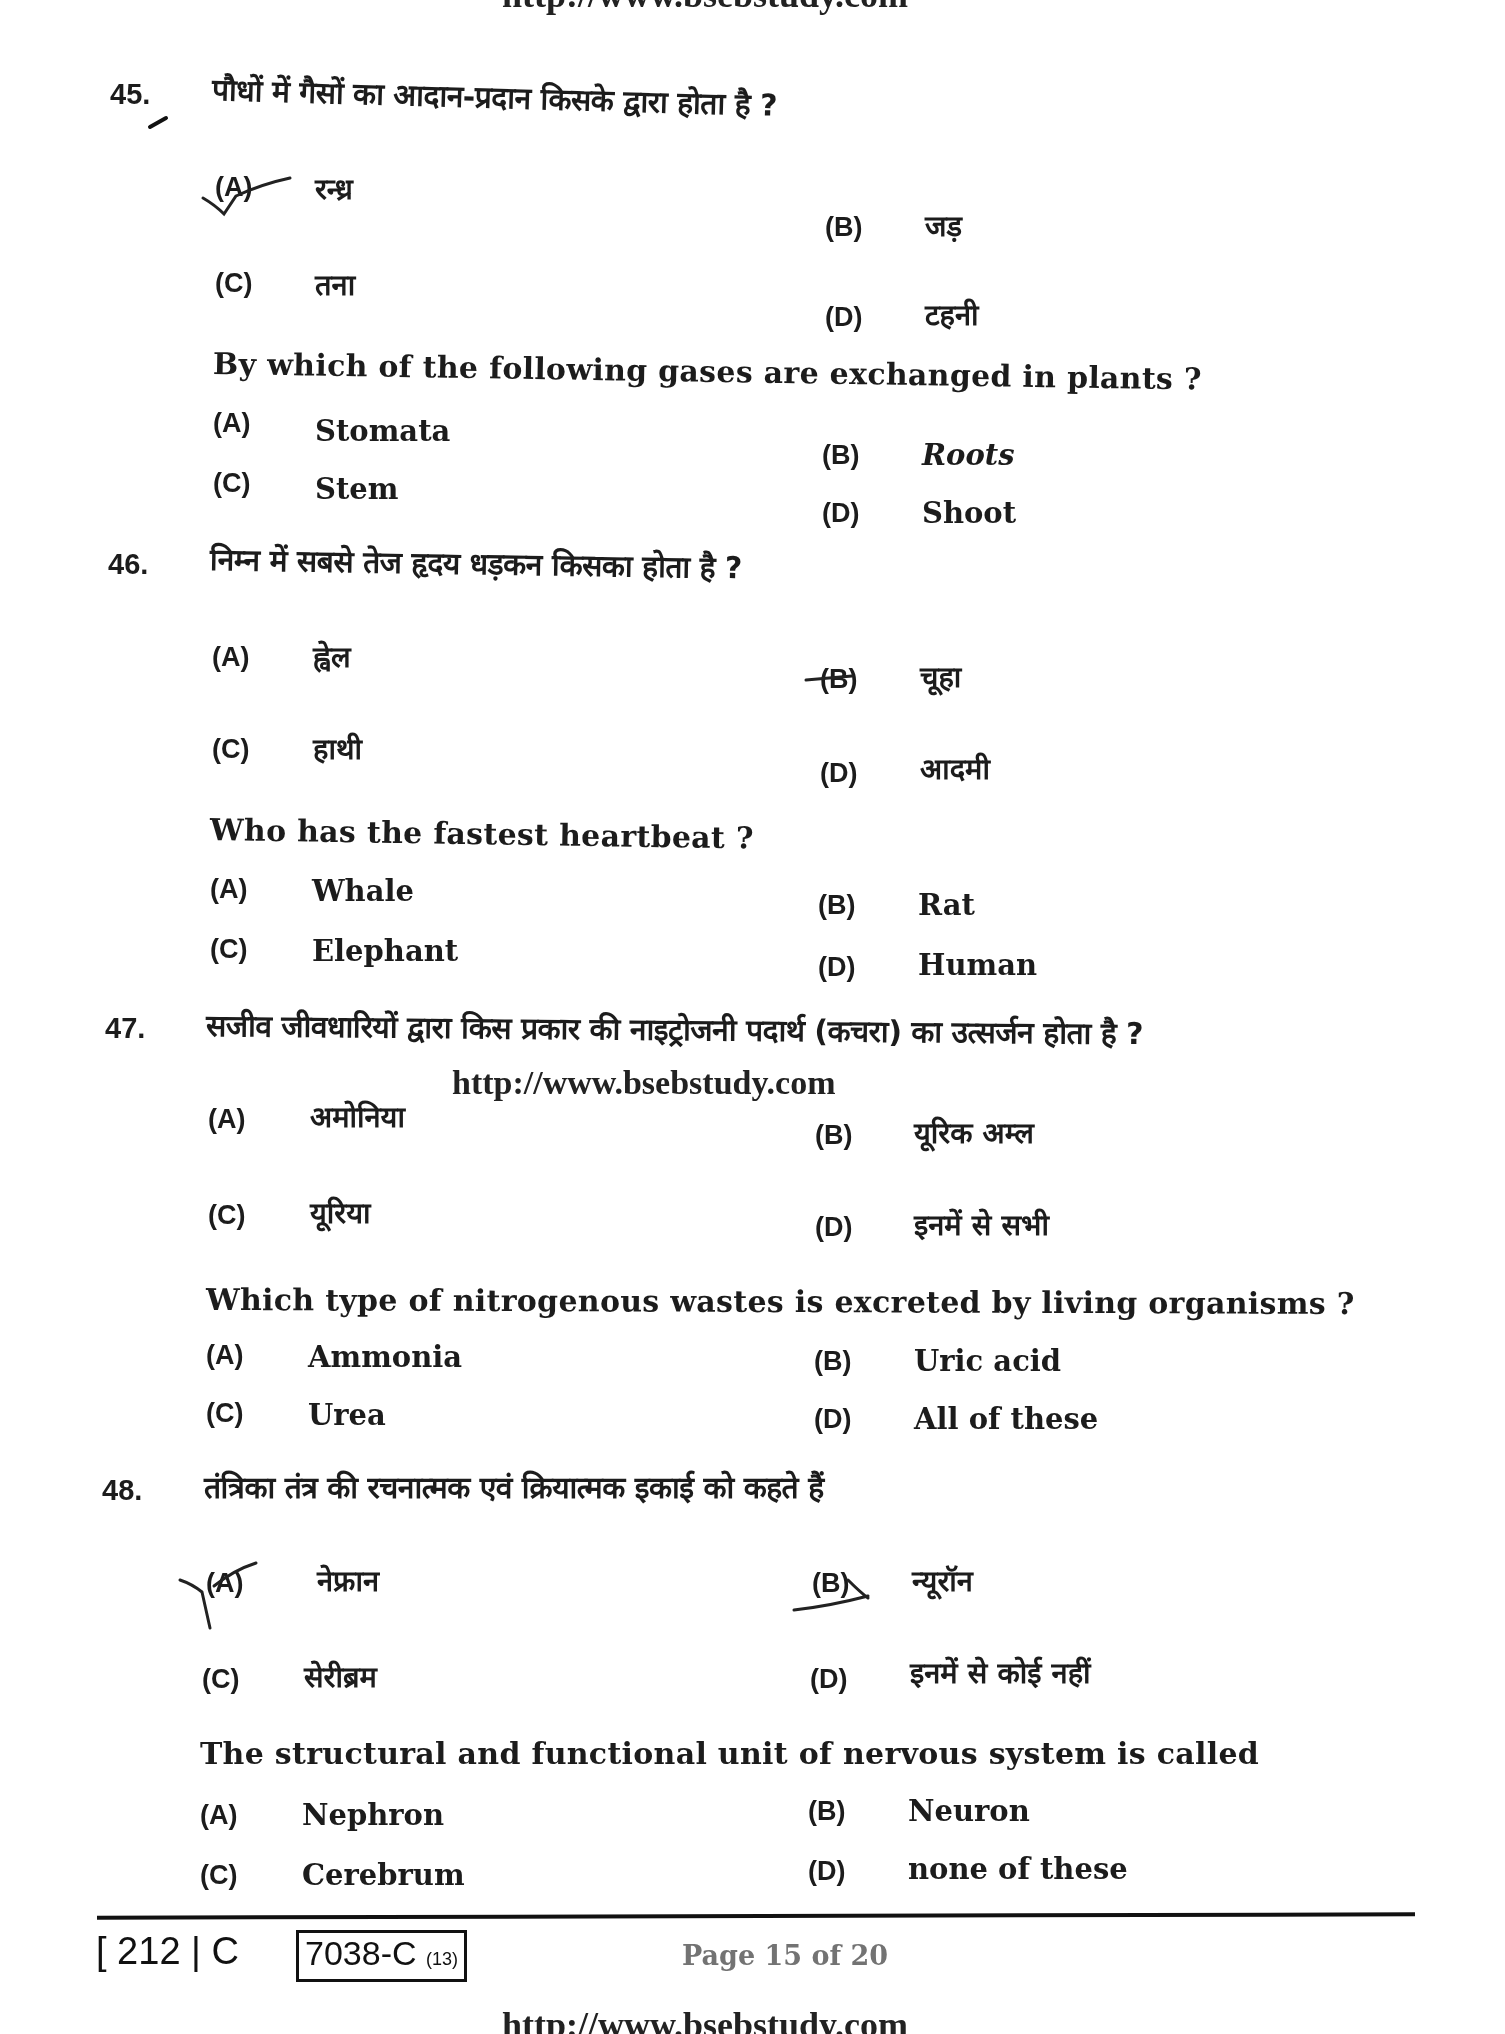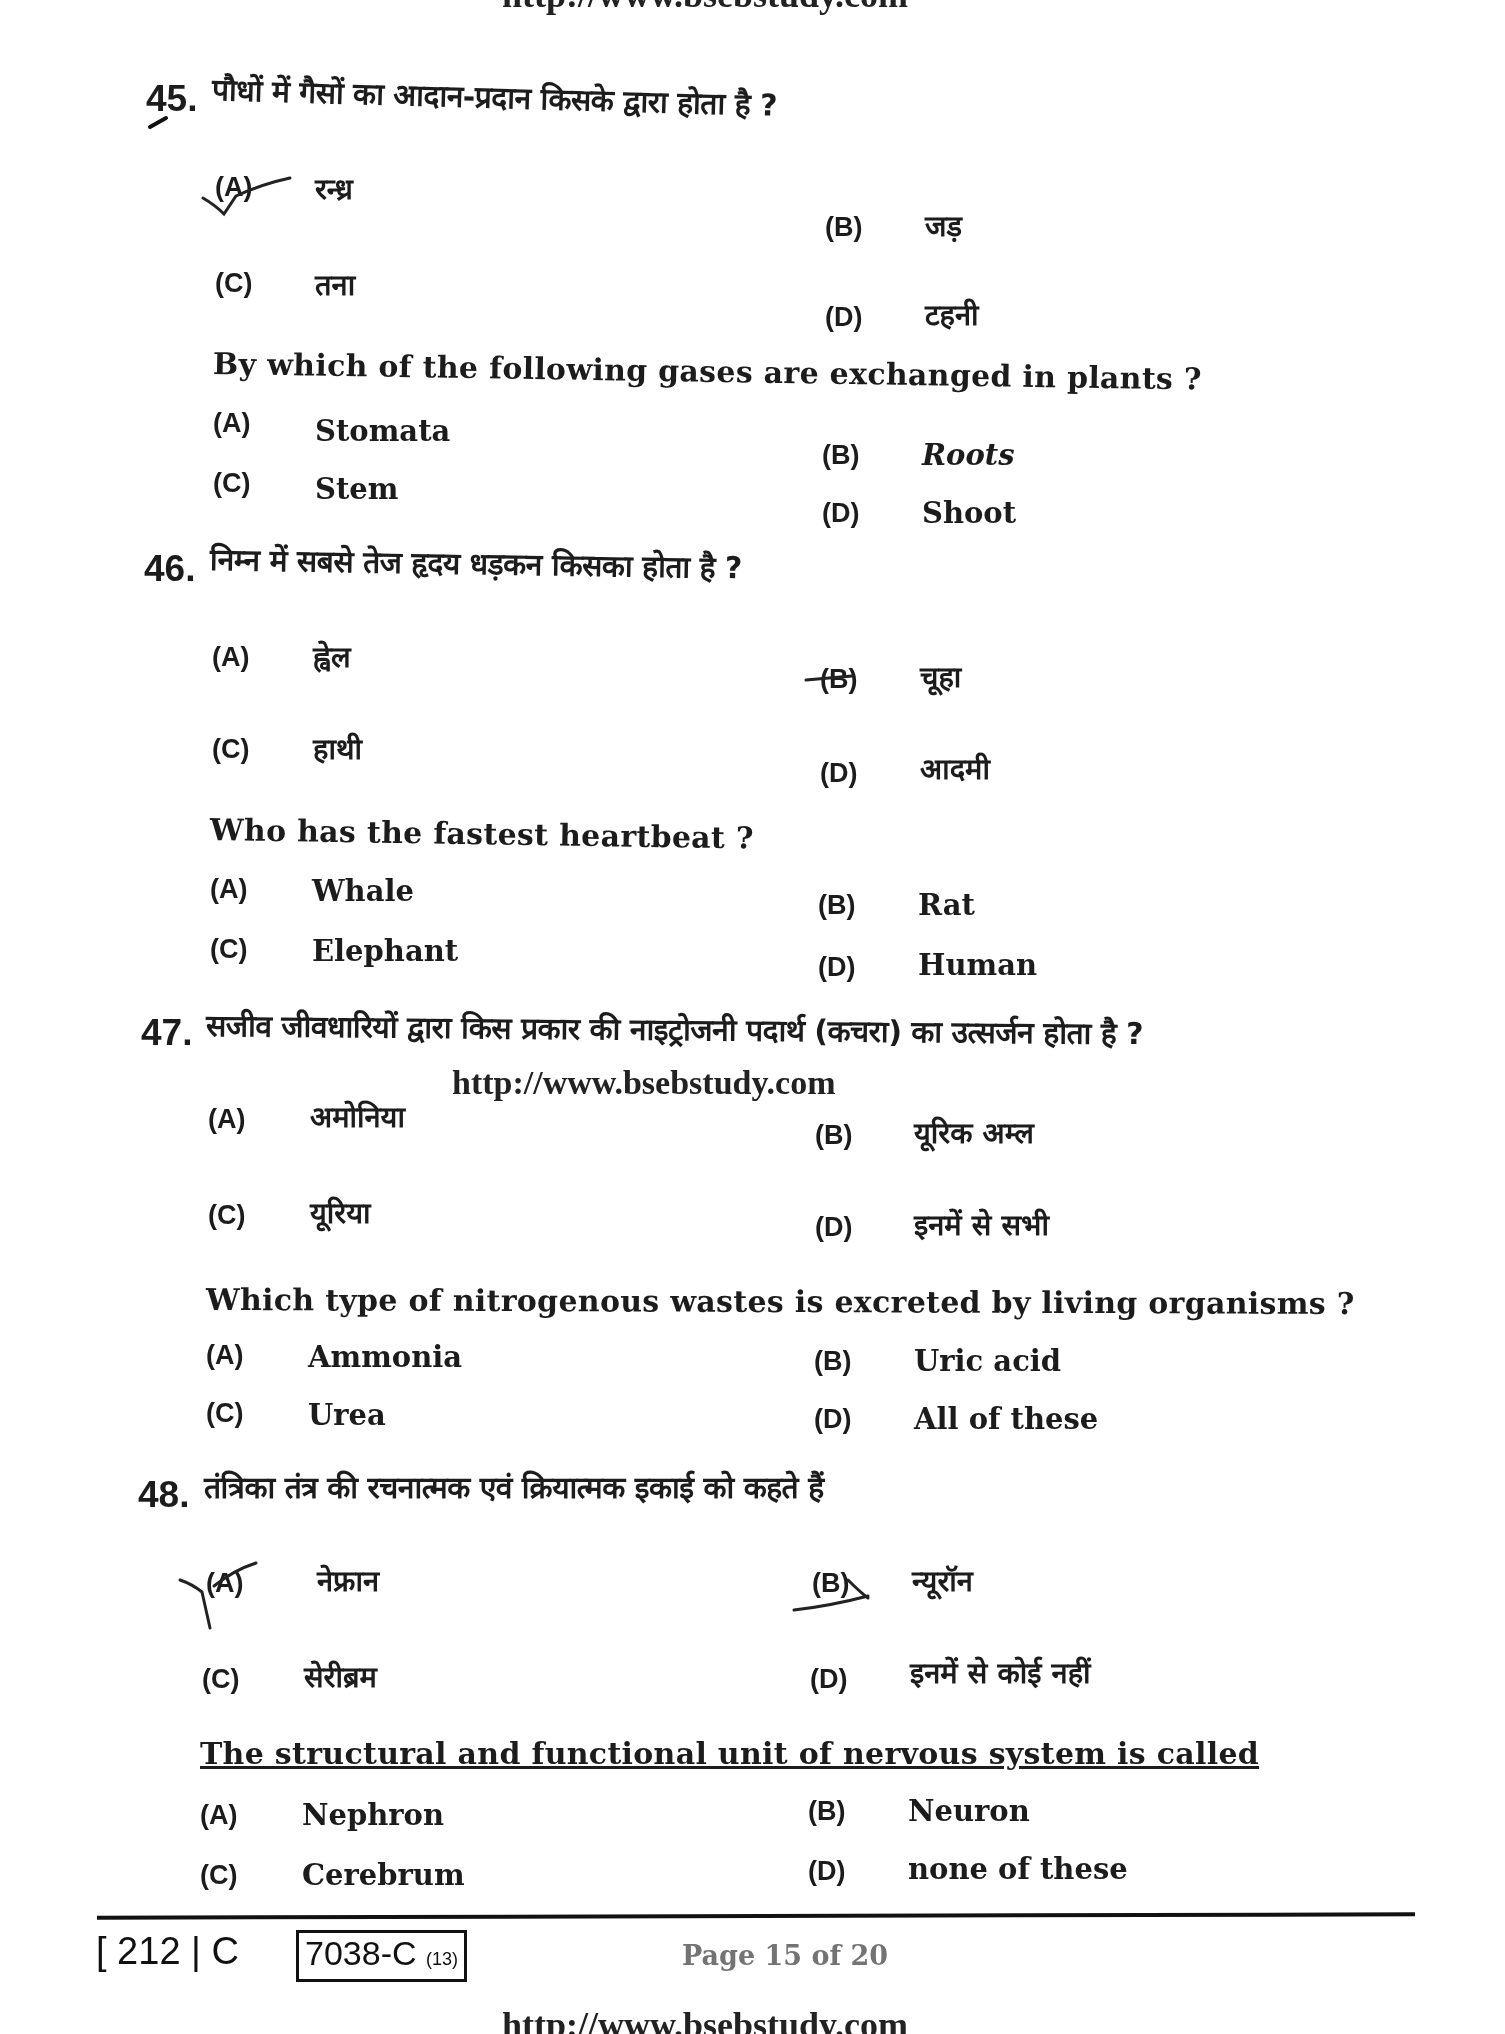--- a/index.html
+++ b/index.html
@@ -5,21 +5,21 @@
   html, body { margin: 0; padding: 0; background: #ffffff; }
   body {
     width: 1505px; height: 2034px; position: relative; overflow: hidden;
     font-family: "Liberation Serif", "DejaVu Serif", serif;
     color: #1a1a1a;
   }
   .page { position: absolute; left: 0; top: 0; width: 1505px; height: 2034px; }
   .scan { filter: blur(0.45px); }
   .abs { position: absolute; white-space: nowrap; }
   .wm { font-family: "Liberation Serif", serif; font-size: 36px; color: #222; font-weight: bold; }
-  .qnum { font-family: "Liberation Sans", sans-serif; font-size: 37px; font-weight: bold; color: #1c1c1c; margin-left: 36px; }
+  .qnum { font-family: "Liberation Sans", sans-serif; font-size: 29px; font-weight: bold; color: #1c1c1c; }
   .hi { font-family: "DejaVu Sans", sans-serif; font-size: 30px; font-weight: bold; color: #1c1c1c; letter-spacing: -0.5px; }
   .en { font-family: "DejaVu Serif", serif; font-size: 30px; font-weight: bold; color: #1c1c1c; letter-spacing: 0.3px; }
   .opt-letter { font-family: "Liberation Sans", sans-serif; font-size: 27px; font-weight: bold; color: #1c1c1c; }
   .opt-text-en { font-family: "DejaVu Serif", serif; font-size: 29px; font-weight: bold; color: #1c1c1c; }
   .opt-text-hi { font-family: "DejaVu Sans", sans-serif; font-size: 29px; font-weight: bold; color: #1c1c1c; }
   .tilt1 { transform: rotate(1.6deg); transform-origin: left center; }
   .tilt2 { transform: rotate(0.9deg); transform-origin: left center; }
   .footer-rule { position: absolute; left: 97px; top: 1914px; width: 1318px; height: 4px; background: #111; transform: rotate(-0.15deg); }
   .footer-code { font-family: "Liberation Sans", sans-serif; font-size: 38px; font-weight: normal; color: #111; }
   .footer-box { border: 3px solid #111; padding: 0 6px; font-family: "Liberation Sans", sans-serif; font-size: 34px; color: #111; display: inline-block; line-height: 40px; }
@@ -107,21 +107,21 @@
 
   <div class="abs opt-letter" style="left:206px; top:1568px;">(A)</div>
   <div class="abs opt-text-hi" style="left:317px; top:1560px;">नेफ्रान</div>
   <div class="abs opt-letter" style="left:812px; top:1568px;">(B)</div>
   <div class="abs opt-text-hi" style="left:912px; top:1560px;">न्यूरॉन</div>
   <div class="abs opt-letter" style="left:202px; top:1664px;">(C)</div>
   <div class="abs opt-text-hi" style="left:304px; top:1656px;">सेरीब्रम</div>
   <div class="abs opt-letter" style="left:810px; top:1664px;">(D)</div>
   <div class="abs opt-text-hi" style="left:910px; top:1652px;">इनमें से कोई नहीं</div>
 
-  <div class="abs en" style="left:200px; top:1736px;text-decoration:underline;">The structural and functional unit of nervous system is called</div>
+  <div class="abs en" style="left:200px; top:1736px;">The structural and functional unit of nervous system is called</div>
   <div class="abs opt-letter" style="left:200px; top:1800px;">(A)</div>
   <div class="abs opt-text-en" style="left:302px; top:1798px;">Nephron</div>
   <div class="abs opt-letter" style="left:808px; top:1796px;">(B)</div>
   <div class="abs opt-text-en" style="left:908px; top:1794px;">Neuron</div>
   <div class="abs opt-letter" style="left:200px; top:1860px;">(C)</div>
   <div class="abs opt-text-en" style="left:302px; top:1858px;">Cerebrum</div>
   <div class="abs opt-letter" style="left:808px; top:1856px;">(D)</div>
   <div class="abs opt-text-en" style="left:908px; top:1852px;">none of these</div>
 
   <div class="footer-rule"></div>

